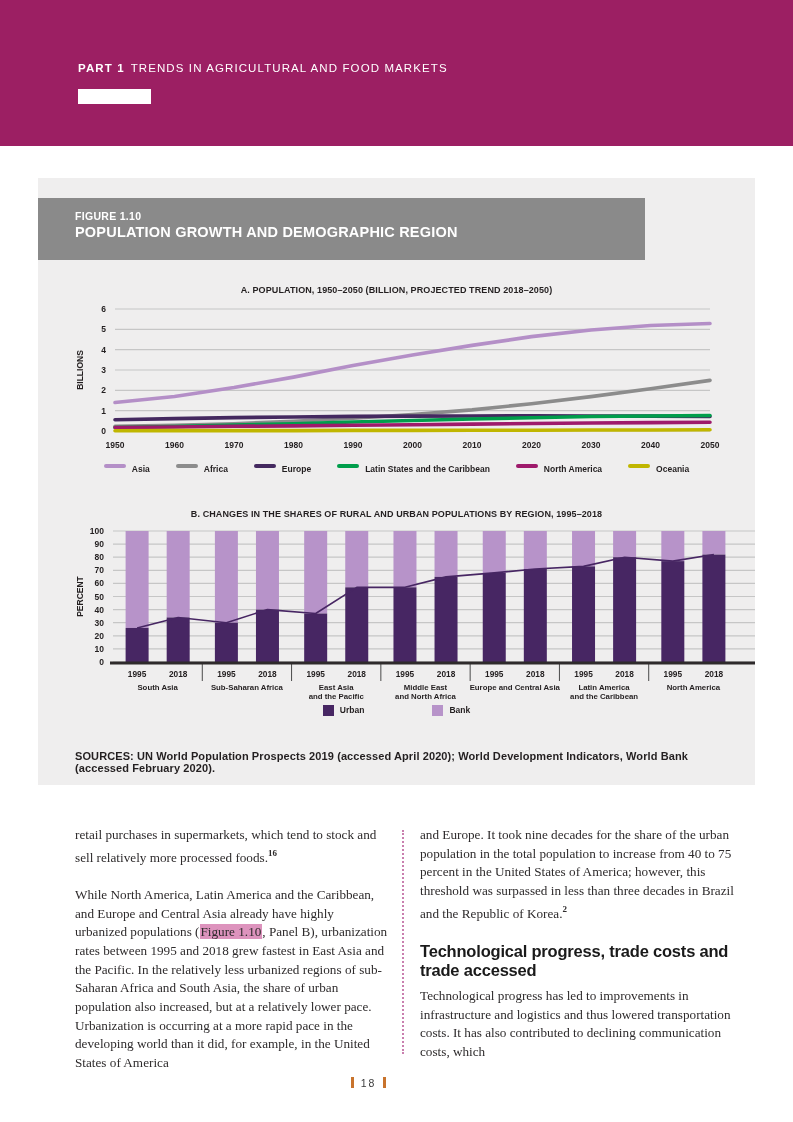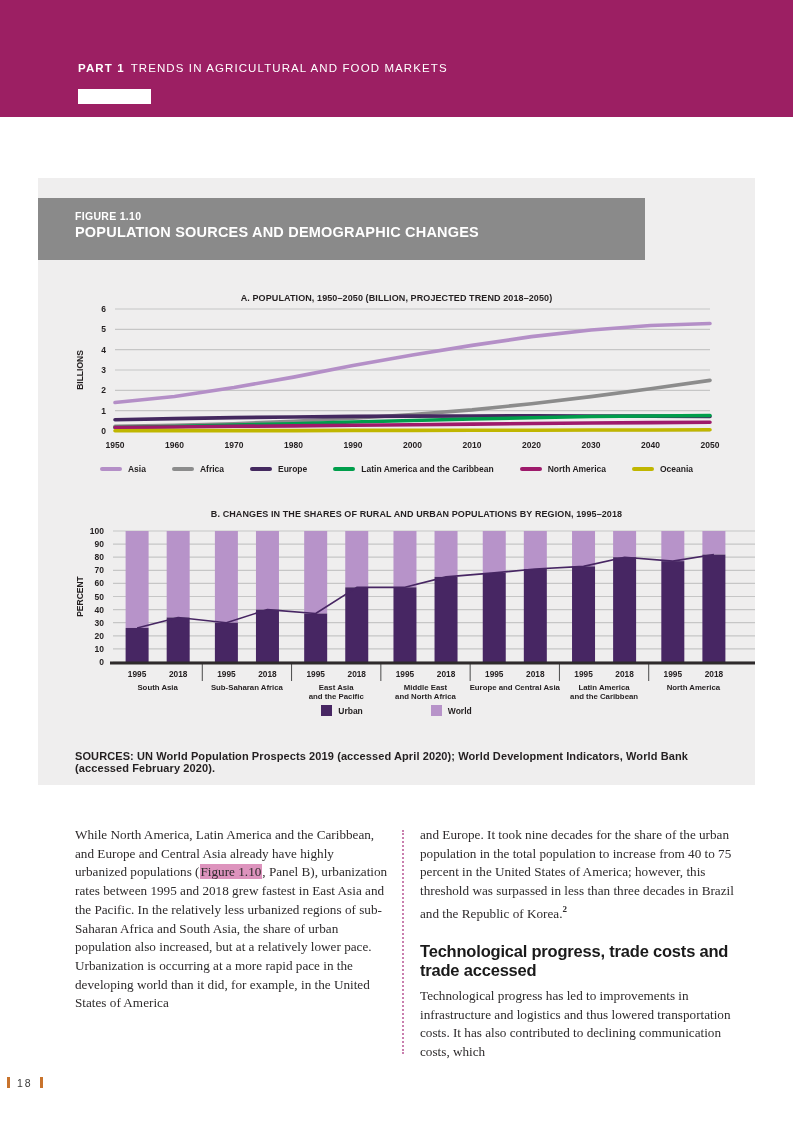--- a/index.html
+++ b/index.html
@@ -1,87 +1,87 @@
 <!DOCTYPE html>
 <html><head>
 <meta charset="utf-8">
 <style>
   html,body{margin:0;padding:0;background:#ffffff;}
   .page{position:relative;width:793px;height:1122px;background:#ffffff;overflow:hidden;
         font-family:"Liberation Sans",sans-serif;color:#231f20;}
 
   
-  .banner{position:absolute;left:0;top:0;width:793px;height:117px;background:#9c1f63;}
+  .banner{position:absolute;left:0;top:0;width:793px;height:146px;background:#9c1f63;}
   .banner .part-line{position:absolute;left:78px;top:62px;color:#ffffff;font-size:11.5px;
         letter-spacing:1.1px;white-space:nowrap;}
   .banner .part-label{font-weight:bold;margin-right:6px;}
   .banner .part-marker{position:absolute;left:78px;top:89px;width:73px;height:15px;background:#ffffff;}
 
   
   .figure-box{position:absolute;left:38px;top:178px;width:717px;height:607px;background:#efeeee;}
   .figure-titlebar{position:absolute;left:0;top:20px;width:607px;height:62px;background:#8a8a8a;
         color:#ffffff;padding-left:37px;box-sizing:border-box;}
   .figure-label{font-size:10.5px;font-weight:bold;letter-spacing:.3px;margin-top:12px;}
   .figure-title{font-size:14.5px;font-weight:bold;letter-spacing:.2px;margin-top:2px;}
 
   .chart-title{position:absolute;left:0;width:717px;text-align:center;font-size:9px;
         font-weight:bold;color:#231f20;letter-spacing:.1px;}
-  #chartA-title{top:115px;}
-  #chartB-title{top:331px;padding-left:20px;}
+  #chartA-title{top:107px;}
+  #chartB-title{top:331px;}
 
   .chart-svg{position:absolute;left:0;}
   #chartA{top:120px;width:717px;height:165px;}
   #chartB{top:344px;width:717px;height:186px;}
 
   .legend-row{position:absolute;left:0;width:717px;display:flex;justify-content:center;
         align-items:center;gap:26px;font-size:8.5px;font-weight:bold;color:#231f20;}
   #legendA{top:286px;}
   #legendB{top:527px;gap:68px;}
-  .legend-item{display:flex;align-items:center;gap:6px;}
+  .legend-item{display:flex;align-items:flex-start;gap:6px;}
   .swatch-line{display:inline-block;width:22px;height:4px;border-radius:2px;}
   .swatch-square{display:inline-block;width:11px;height:11px;}
 
   .sources{position:absolute;left:37px;top:572px;width:650px;font-size:11px;font-weight:bold;
         color:#231f20;letter-spacing:.1px;}
 
   
   .col{position:absolute;top:826px;width:314px;font-family:"Liberation Serif",serif;
         font-size:13.2px;line-height:18.7px;color:#2e2b2c;text-align:left;}
   .col-left{left:75px;}
   .col-right{left:420px;}
   .col p{margin:0 0 18px 0;}
   .col sup{font-weight:bold;font-size:9px;position:relative;top:-1px;}
   .fig-ref{background:#dd93bd;padding:0 1px;}
   .col-divider{position:absolute;left:402px;top:830px;height:224px;width:0;
         border-left:2px dotted #c97fae;}
   .section-heading{font-family:"Liberation Sans",sans-serif;font-weight:bold;font-size:16.5px;
         line-height:19px;letter-spacing:-0.2px;color:#1a1a1a;margin:2px 0 7px 0;}
 
   
-  .footer{position:absolute;left:0;top:1077px;width:737px;text-align:left;font-size:10.5px;
+  .footer{position:absolute;left:0;top:1077px;width:737px;text-align:center;font-size:10.5px;
         color:#3a3a3a;letter-spacing:2px;}
   .footer .bar{display:inline-block;width:3px;height:11px;background:#c8732c;
         vertical-align:-1px;margin:0 7px;}
 </style>
 </head>
 <body>
 
 <div class="page">
 
   <div class="banner">
     <div class="part-line">
       <span class="part-label">PART 1</span><span>TRENDS IN AGRICULTURAL AND FOOD MARKETS</span>
     </div>
     <div class="part-marker"></div>
   </div>
 
   <div class="figure-box">
     <div class="figure-titlebar">
       <div class="figure-label">FIGURE 1.10</div>
-      <div class="figure-title">POPULATION SOURCES AND DEMOGRAPHIC CHANGES</div>
+      <div class="figure-title">POPULATION GROWTH AND DEMOGRAPHIC REGION</div>
     </div>
 
     <div class="chart-title" id="chartA-title">A. POPULATION, 1950–2050 (BILLION, PROJECTED TREND 2018–2050)</div>
     <svg class="chart-svg" id="chartA" viewBox="0 0 717 165">
         <line x1="77" y1="133" x2="672" y2="133" stroke="#c6c6c6" stroke-width="1.2"></line>
         <text x="68" y="136" text-anchor="end" font-size="8.5" font-weight="bold" fill="#231f20" font-family="&quot;Liberation Sans&quot;,sans-serif">0</text>
         <line x1="77" y1="112.66666666666667" x2="672" y2="112.66666666666667" stroke="#c6c6c6" stroke-width="1.2"></line>
         <text x="68" y="115.66666666666667" text-anchor="end" font-size="8.5" font-weight="bold" fill="#231f20" font-family="&quot;Liberation Sans&quot;,sans-serif">1</text>
         <line x1="77" y1="92.33333333333334" x2="672" y2="92.33333333333334" stroke="#c6c6c6" stroke-width="1.2"></line>
         <text x="68" y="95.33333333333334" text-anchor="end" font-size="8.5" font-weight="bold" fill="#231f20" font-family="&quot;Liberation Sans&quot;,sans-serif">2</text>
@@ -120,21 +120,21 @@
         <span class="legend-item">
           <span class="swatch-line" style="background: rgb(140, 140, 140);"></span>
           <span>Africa</span>
         </span>
         <span class="legend-item">
           <span class="swatch-line" style="background: rgb(68, 41, 95);"></span>
           <span>Europe</span>
         </span>
         <span class="legend-item">
           <span class="swatch-line" style="background: rgb(0, 158, 75);"></span>
-          <span>Latin America and the Caribbean</span>
+          <span>Latin States and the Caribbean</span>
         </span>
         <span class="legend-item">
           <span class="swatch-line" style="background: rgb(158, 26, 107);"></span>
           <span>North America</span>
         </span>
         <span class="legend-item">
           <span class="swatch-line" style="background: rgb(192, 182, 0);"></span>
           <span>Oceania</span>
         </span>
       </div>
@@ -225,28 +225,29 @@
         <polyline points="99.10714285714286,105.94 140.17857142857144,95.46 188.39285714285714,100.7 229.46428571428572,87.6 277.67857142857144,91.53 318.75,65.33000000000001 366.9642857142858,65.33000000000001 408.03571428571433,54.849999999999994 456.25,50.91999999999999 497.3214285714286,46.99000000000001 545.5357142857143,44.370000000000005 586.6071428571429,35.19999999999999 634.8214285714287,39.129999999999995 675.8928571428572,32.58000000000001" fill="none" stroke="#472663" stroke-width="1.6" stroke-linejoin="round"></polyline>
         <line x1="72" y1="141" x2="735" y2="141" stroke="#2e2a2b" stroke-width="3"></line>
       </svg>
     <div class="legend-row" id="legendB">
         <span class="legend-item">
           <span class="swatch-square" style="background: rgb(71, 38, 99);"></span>
           <span>Urban</span>
         </span>
         <span class="legend-item">
           <span class="swatch-square" style="background: rgb(183, 147, 201);"></span>
-          <span>World</span>
+          <span>Bank</span>
         </span>
       </div>
 
     <div class="sources">SOURCES: UN World Population Prospects 2019 (accessed April 2020); World Development Indicators, World Bank (accessed February 2020).</div>
   </div>
 
   <div class="col col-left">
+    <p><span>retail purchases in supermarkets, which tend to stock and sell relatively more processed foods.</span><sup>16</sup></p>
     <p><span>While North America, Latin America and the Caribbean, and Europe and Central Asia already have highly urbanized populations (</span><span class="fig-ref">Figure 1.10</span><span>, Panel B), urbanization rates between 1995 and 2018 grew fastest in East Asia and the Pacific. In the relatively less urbanized regions of sub-Saharan Africa and South Asia, the share of urban population also increased, but at a relatively lower pace. Urbanization is occurring at a more rapid pace in the developing world than it did, for example, in the United States of America</span></p>
   </div>
 
   <div class="col-divider"></div>
 
   <div class="col col-right">
     <p><span>and Europe. It took nine decades for the share of the urban population in the total population to increase from 40 to 75 percent in the United States of America; however, this threshold was surpassed in less than three decades in Brazil and the Republic of Korea.</span><sup>2</sup></p>
     <div class="section-heading">Technological progress, trade costs and trade accessed</div>
     <p><span>Technological progress has led to improvements in infrastructure and logistics and thus lowered transportation costs. It has also contributed to declining communication costs, which</span></p>
   </div>

